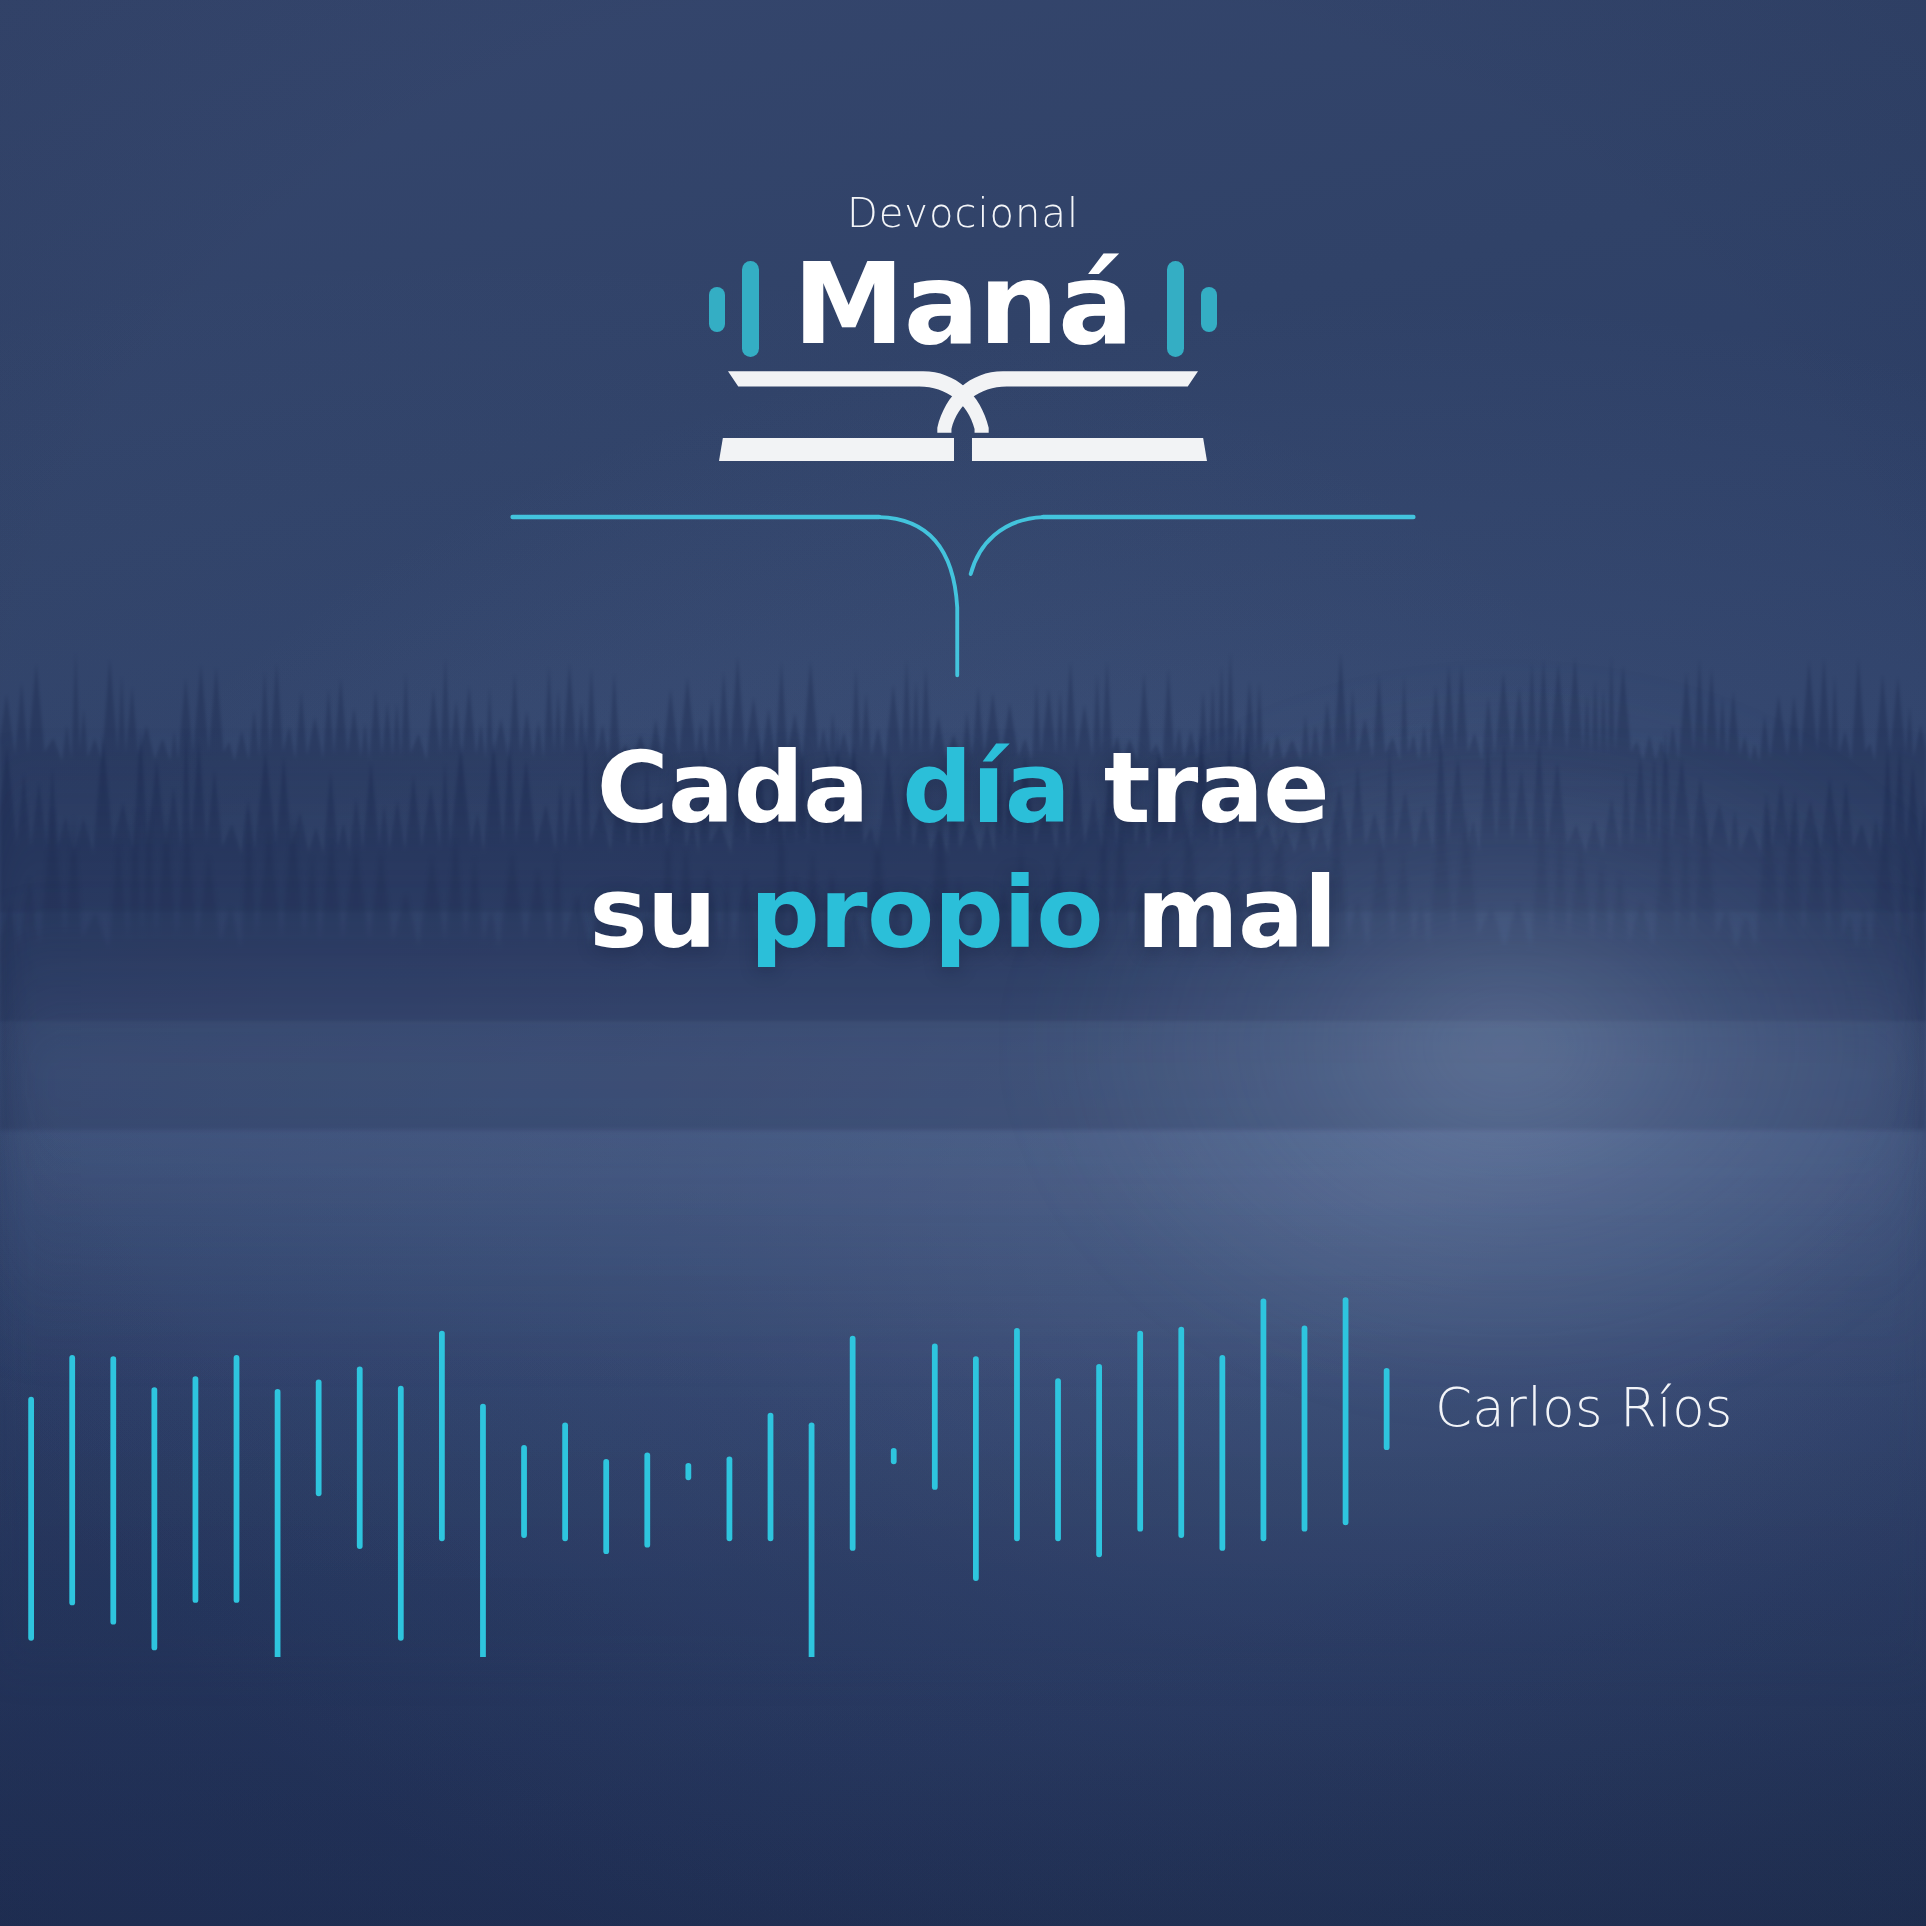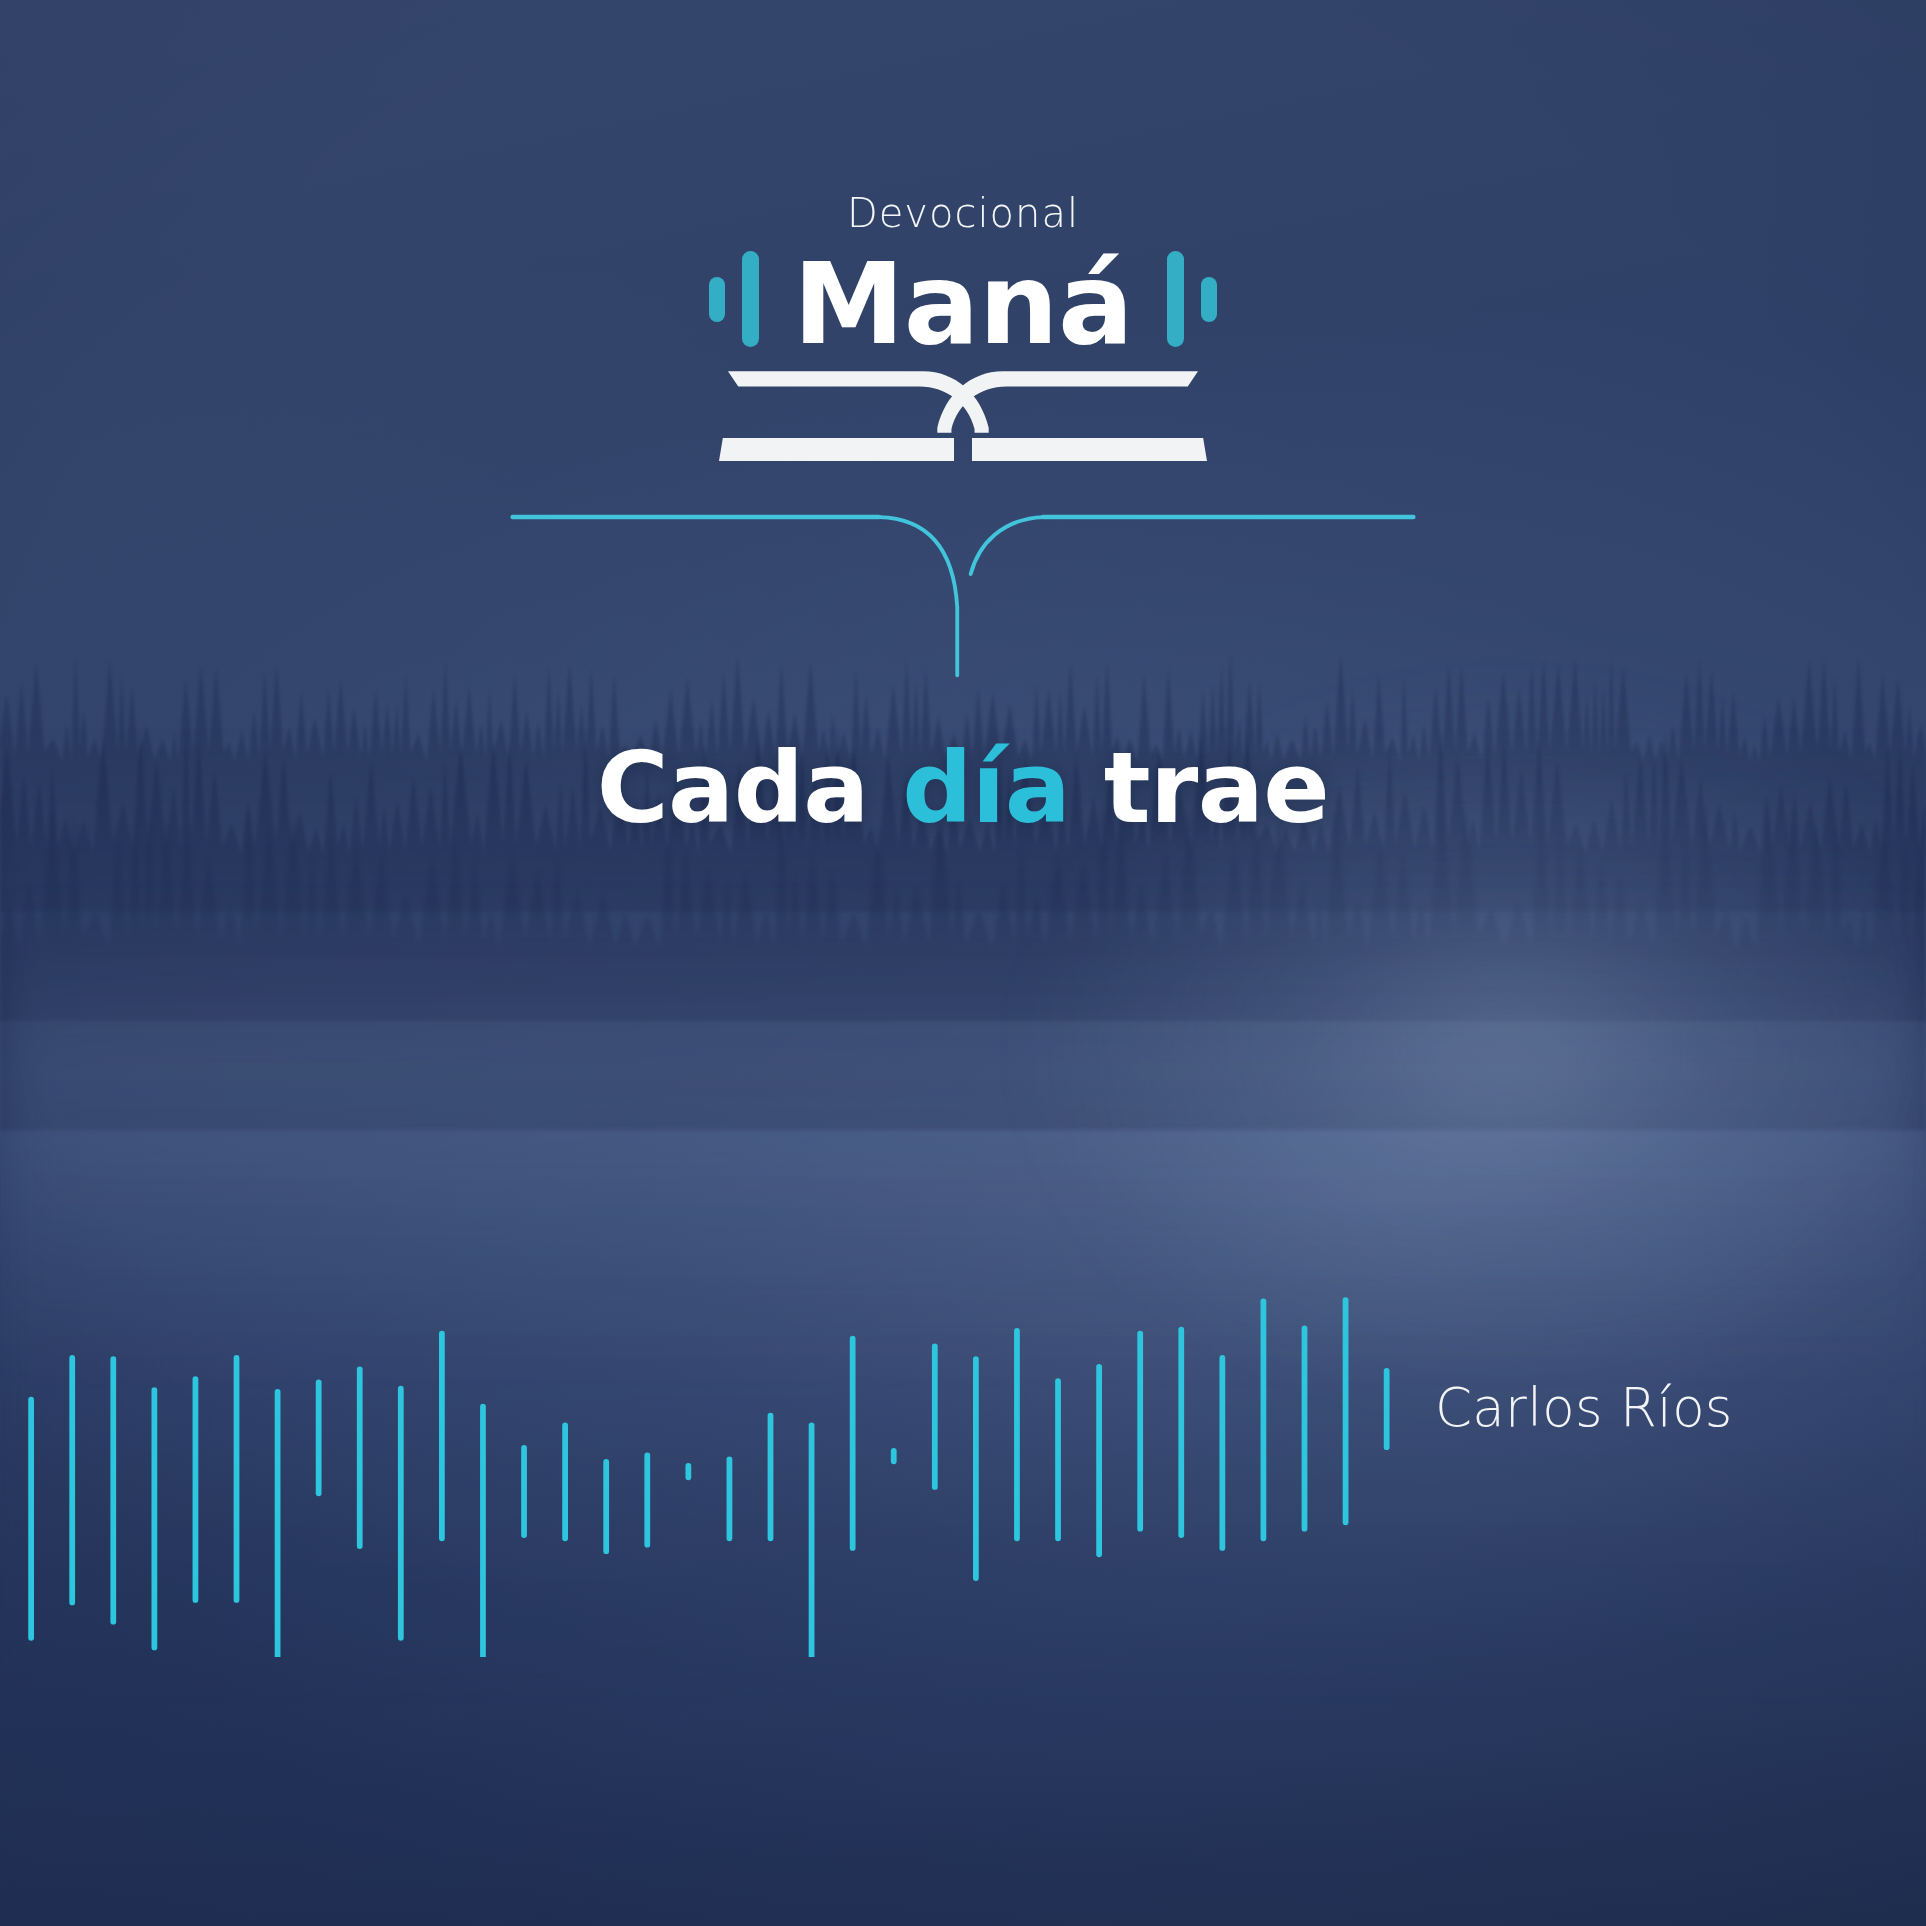--- a/index.html
+++ b/index.html
@@ -69,21 +69,21 @@
   }
   #logo-kicker {
     color:#f3f5f8;
     font-size:40px;
     font-weight:300;
     letter-spacing:1px;
     line-height:1;
     font-family:"DejaVu Sans", sans-serif;
   }
   #logo-wordrow {
-    display:flex; align-items:flex-start; gap:17px;
+    display:flex; align-items:flex-end; gap:17px;
     margin-top:18px;
   }
   .logo-bar { background:#34aec4; border-radius:9px; display:block; }
   .lb-xs { width:16px; height:45px; }
   .lb-md { width:17.3px; height:96px; }
   #logo-bars-left  { display:flex; align-items:center; gap:16.7px; margin-right:16.7px; }
   #logo-bars-right { display:flex; align-items:center; gap:16.7px; margin-left:16.7px; }
   #logo-word {
     color:#ffffff;
     font-size:112px;
@@ -196,20 +196,21 @@
       </g>
       <g fill="none" stroke="#43c4dd" stroke-width="6" stroke-linecap="round">
         <path d="M1369 11 C1448 13 1486 64 1491 152 L1491 258"></path>
         <path d="M1625 11 C1560 14 1524 54 1512 100"></path>
       </g>
     </svg>
   </div>
 
   <h1 id="headline">
     <span class="hl-line" id="hl-line-1"><span>Cada </span><span class="accent">día</span><span> trae</span></span>
+    <span class="hl-line" id="hl-line-2"><span>su </span><span class="accent">propio</span><span> mal</span></span>
   </h1>
 
   <div id="waveform">
     <svg id="wave-svg" width="1412" height="360" viewBox="0 0 2200 560" aria-hidden="true">
         <rect x="44" y="155" width="9" height="380" rx="4.5" fill="#2ec5de"></rect>
         <rect x="108" y="90" width="9" height="390" rx="4.5" fill="#2ec5de"></rect>
         <rect x="172" y="92" width="9" height="418" rx="4.5" fill="#2ec5de"></rect>
         <rect x="236" y="140" width="9" height="410" rx="4.5" fill="#2ec5de"></rect>
         <rect x="300" y="123" width="9" height="353" rx="4.5" fill="#2ec5de"></rect>
         <rect x="364" y="90" width="9" height="386" rx="4.5" fill="#2ec5de"></rect>

